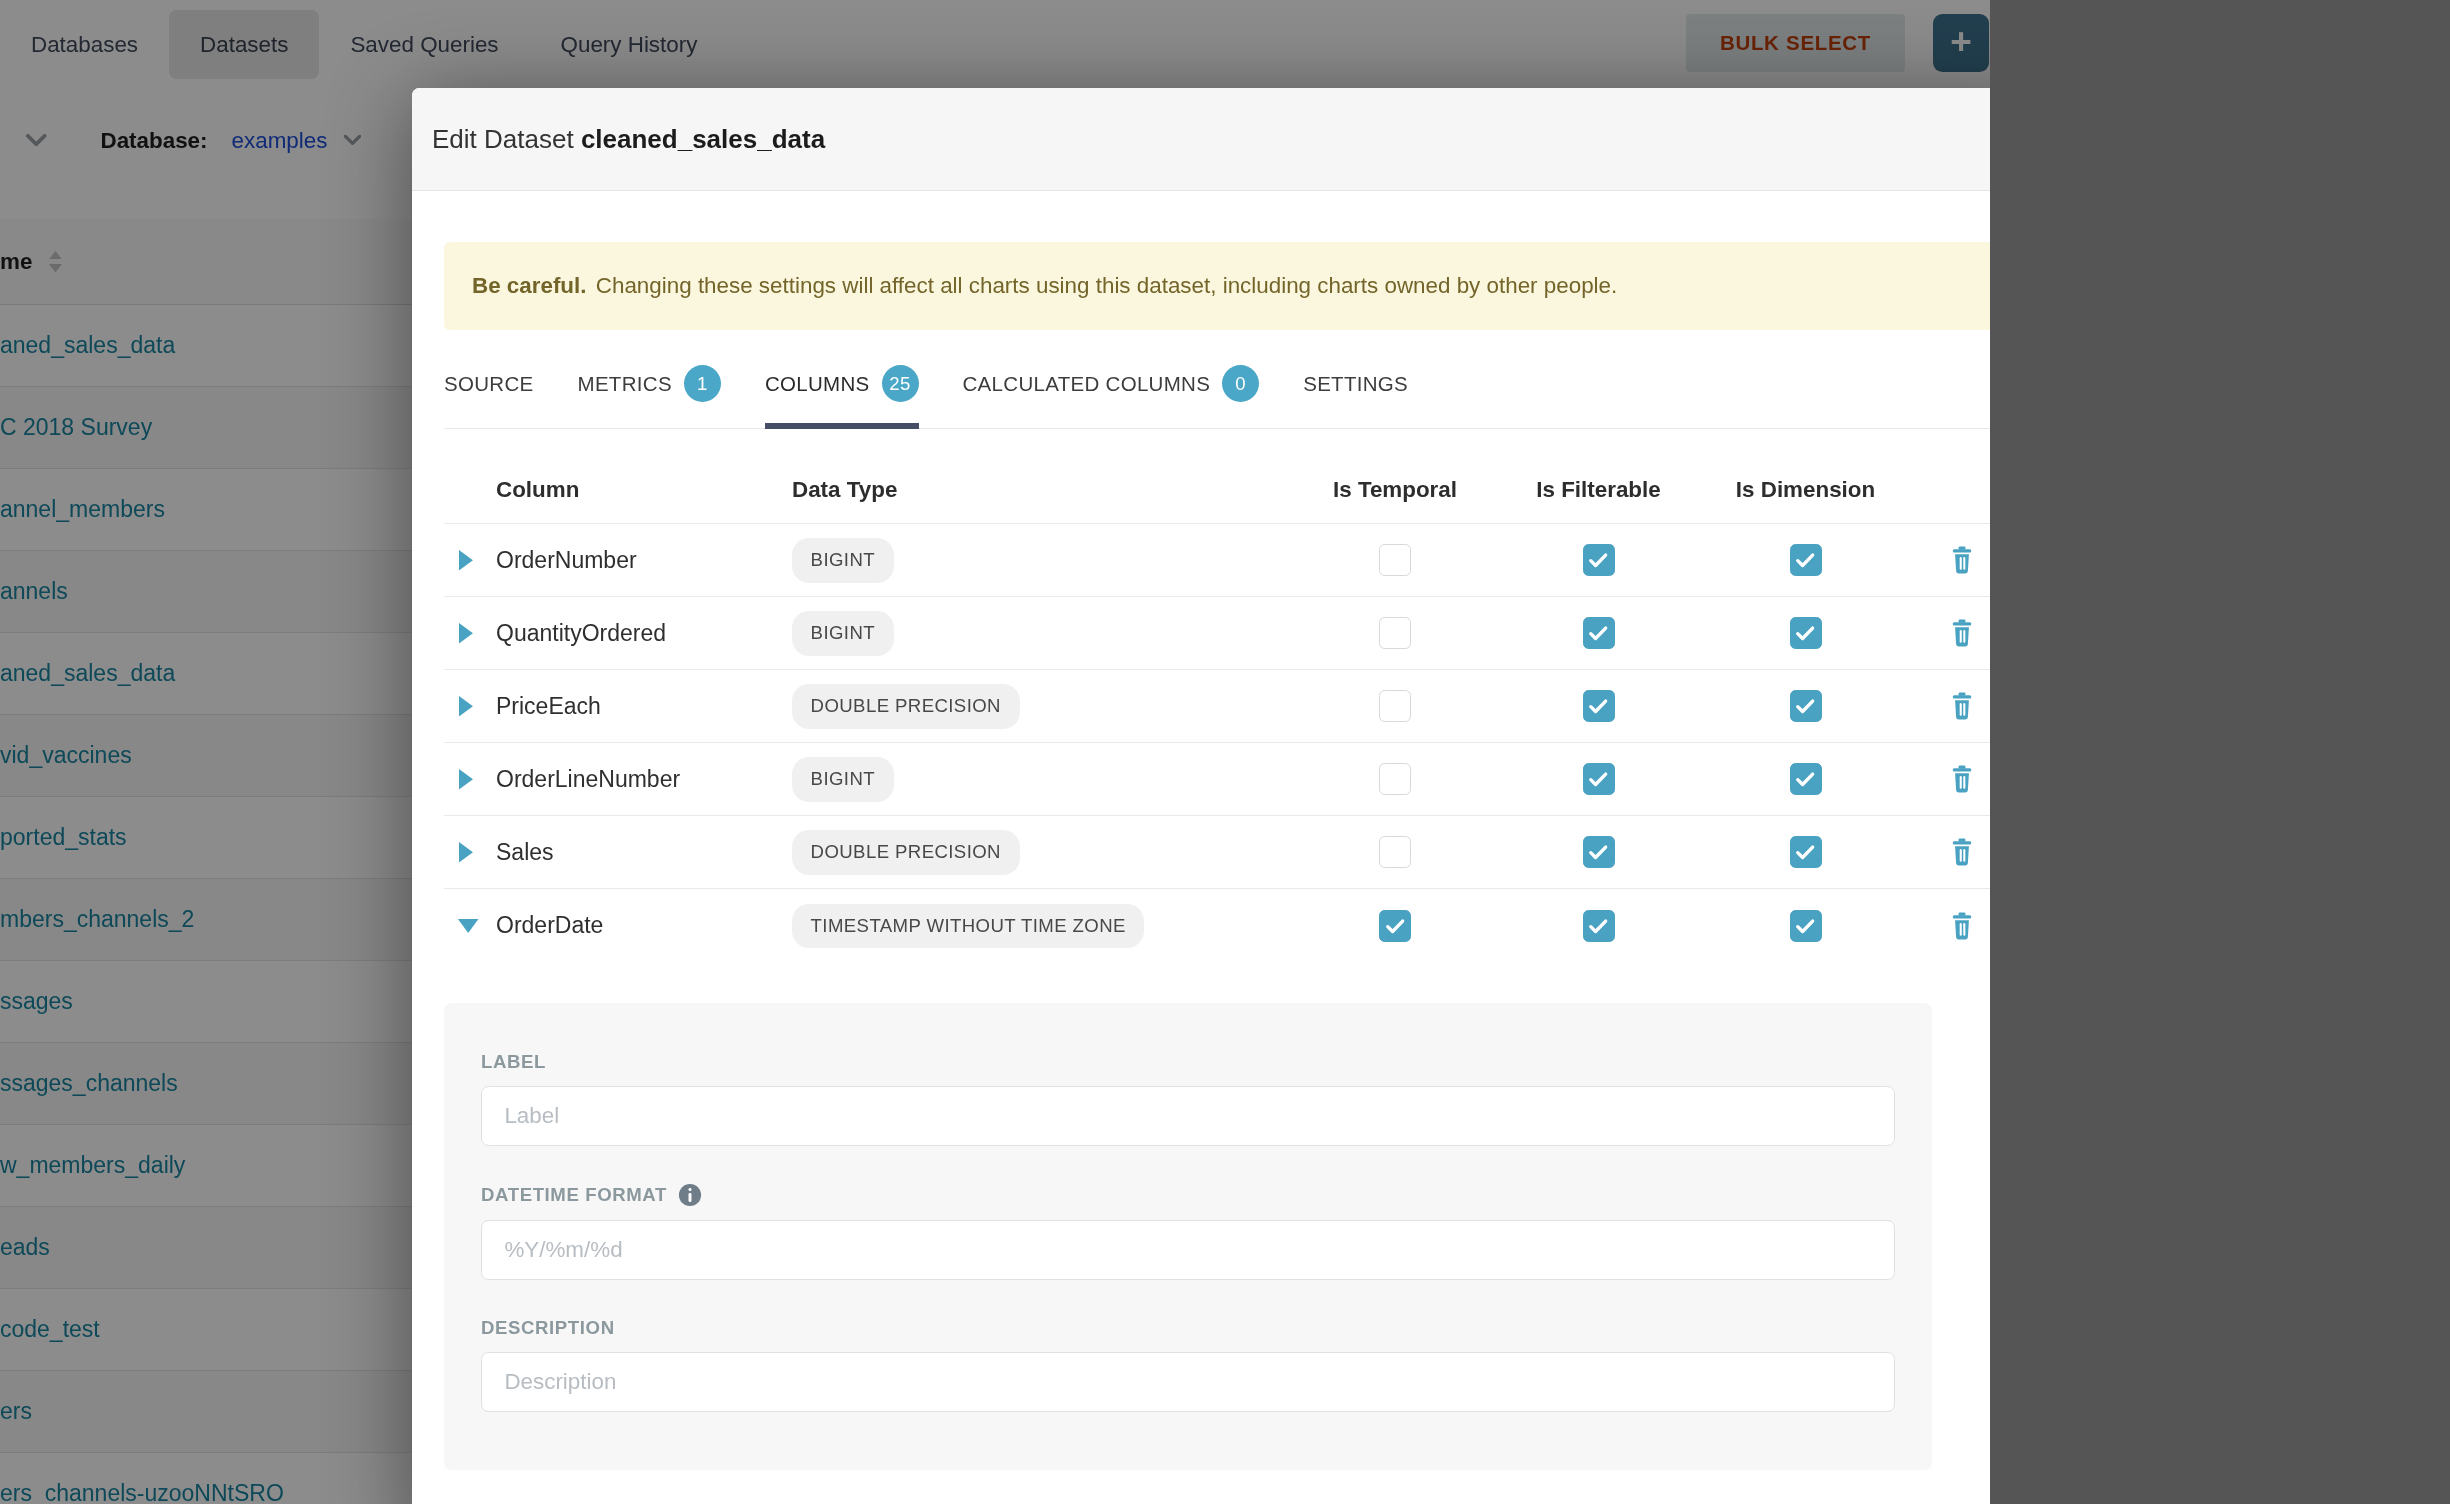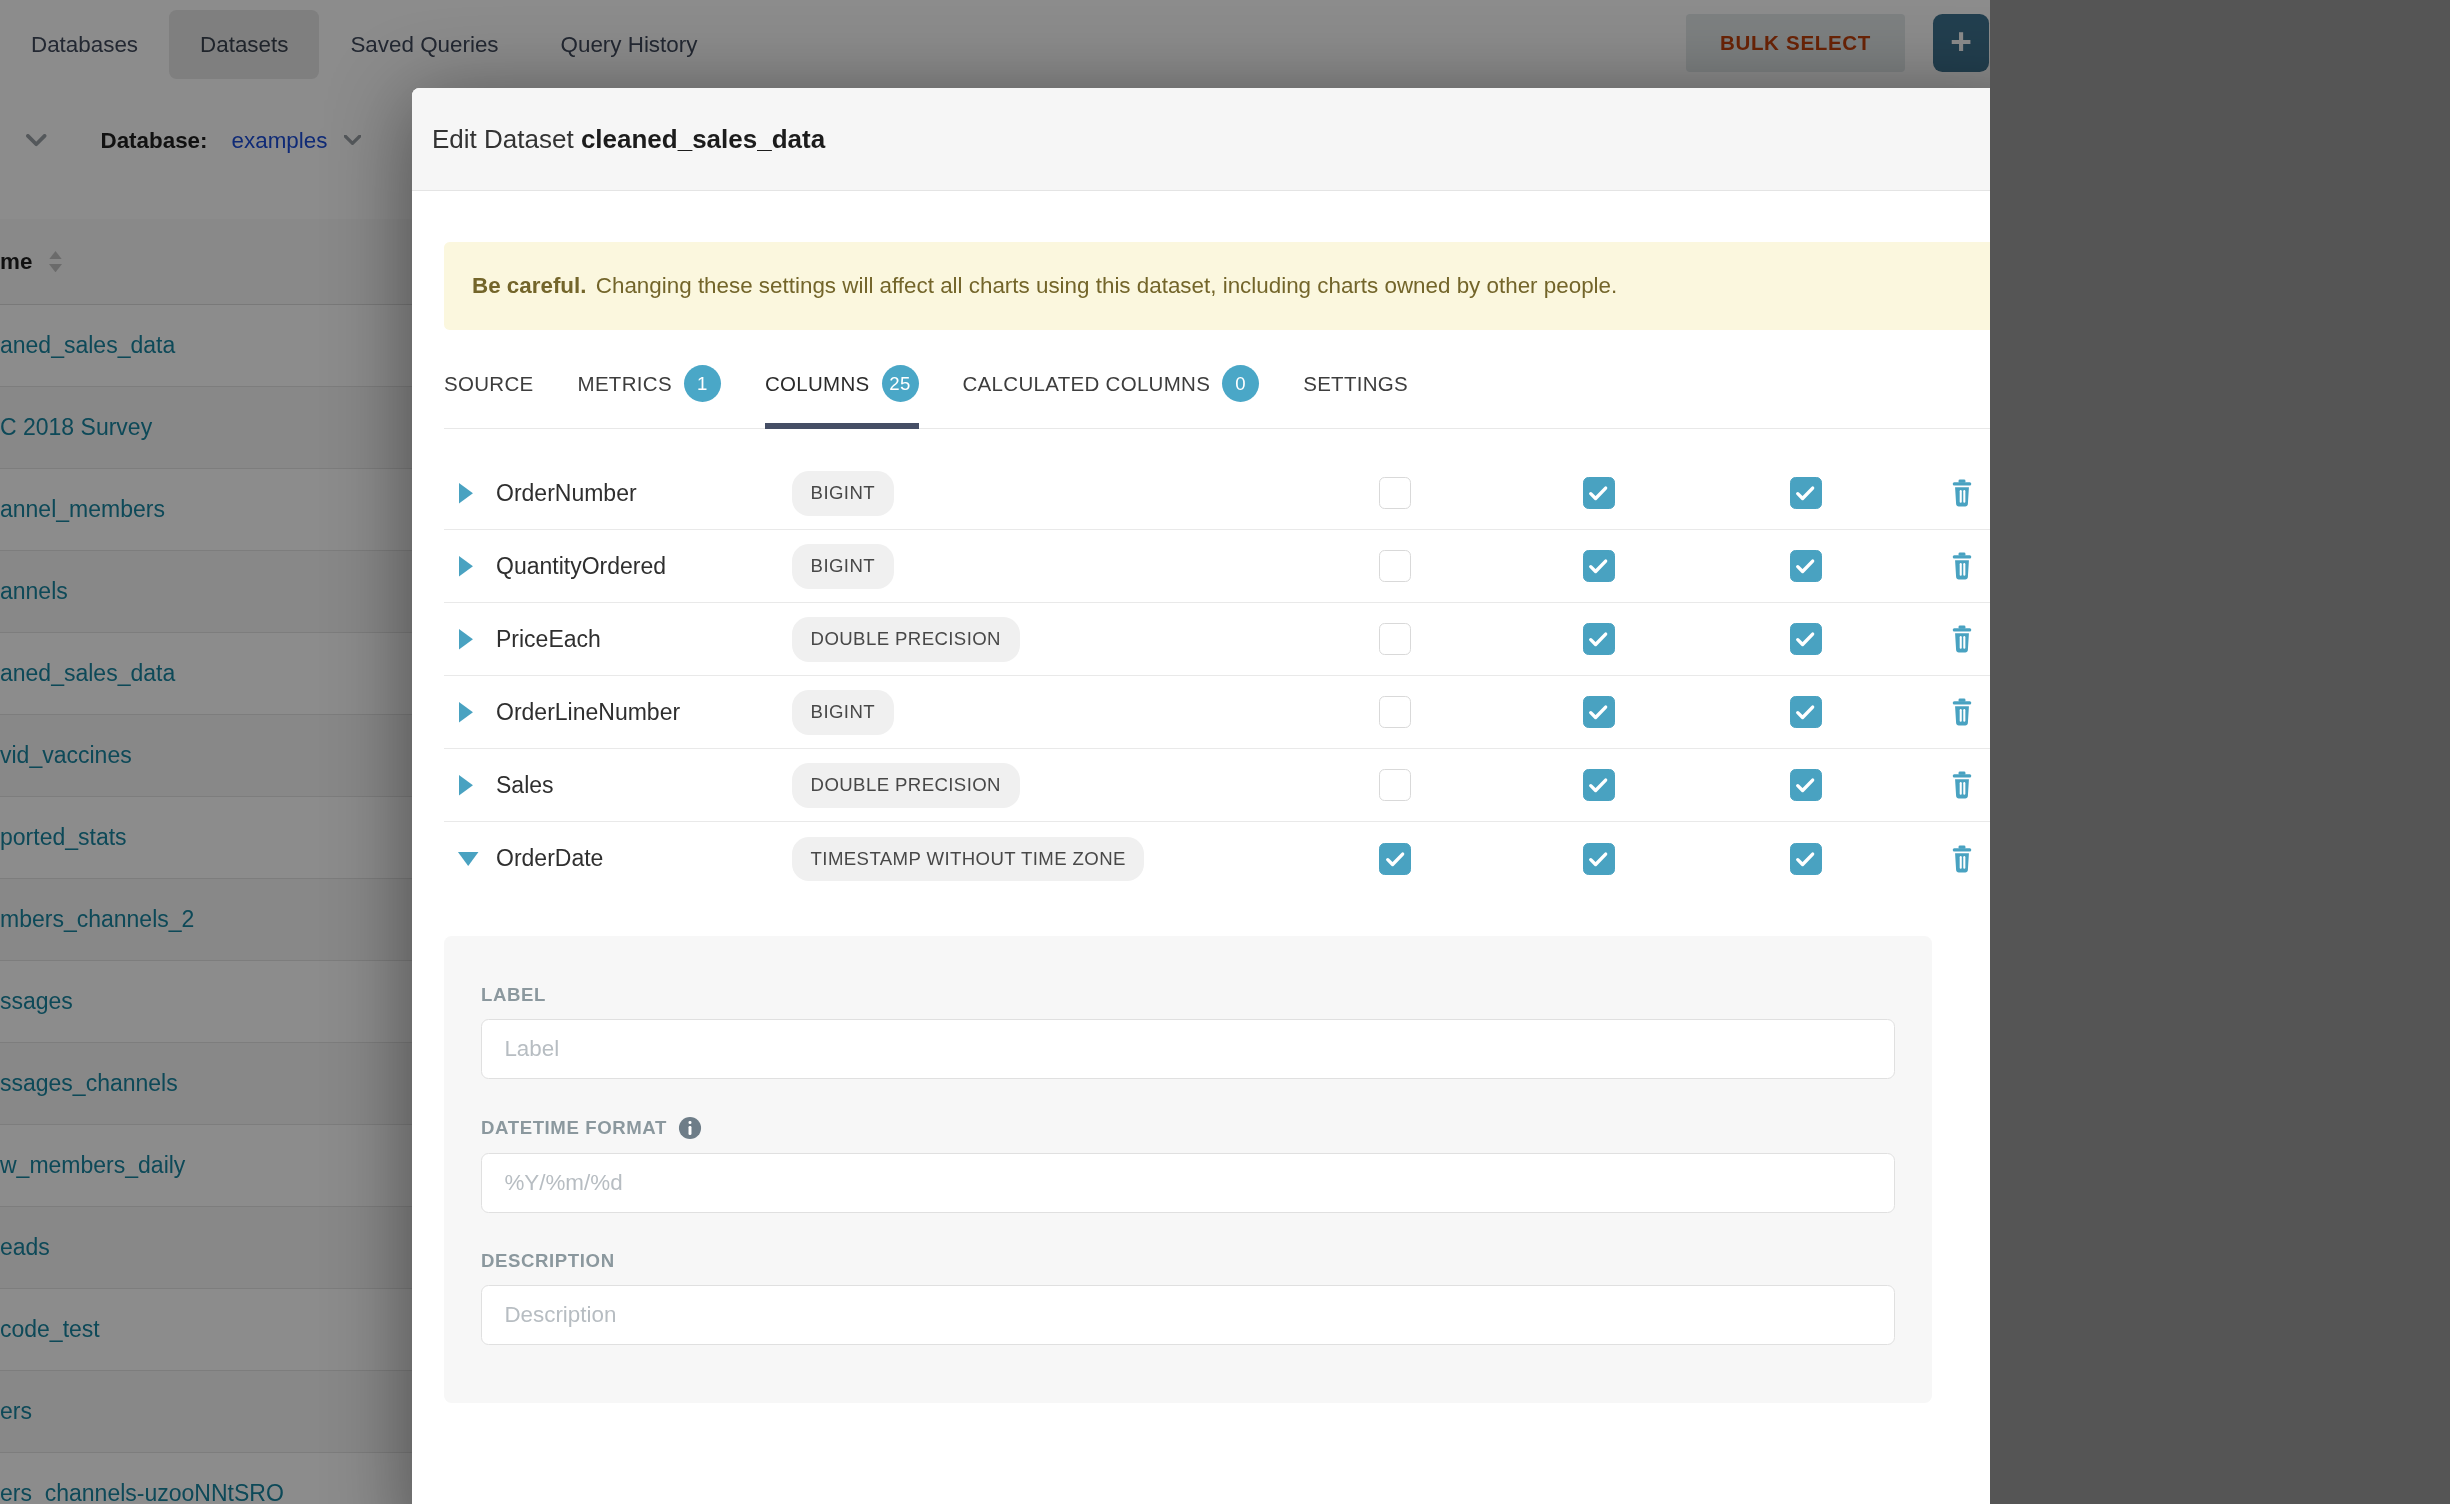--- a/index.html
+++ b/index.html
@@ -207,20 +207,29 @@
           <div class="tab">
             <span>CALCULATED COLUMNS</span>
             <span class="badge">0</span>
           </div>
           <div class="tab">
             <span>SETTINGS</span>
           </div>
         </div>
 
       <div class="cols-table">
+        <div class="crow header-row" id="cols-header">
+            <span></span>
+            <span class="hcell">Column</span>
+            <span class="hcell">Data Type</span>
+            <span class="hcell center">Is Temporal</span>
+            <span class="hcell center">Is Filterable</span>
+            <span class="hcell center">Is Dimension</span>
+            <span></span>
+          </div>
         <div id="cols-rows">
             <div class="crow">
               <div class="caret-cell">
                 <svg width="17" height="22.4" viewBox="0 0 18 24">
                   <path d="M2 1l15 11L2 23z" fill="#49a2c1"></path>
                 </svg>
               </div>
               <span class="colname">OrderNumber</span>
               <span><span class="pill">BIGINT</span></span>
               <div class="cbwrap">

